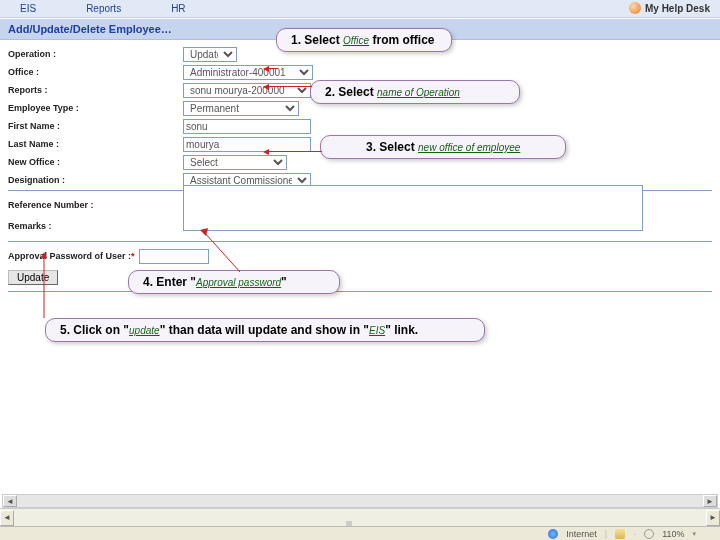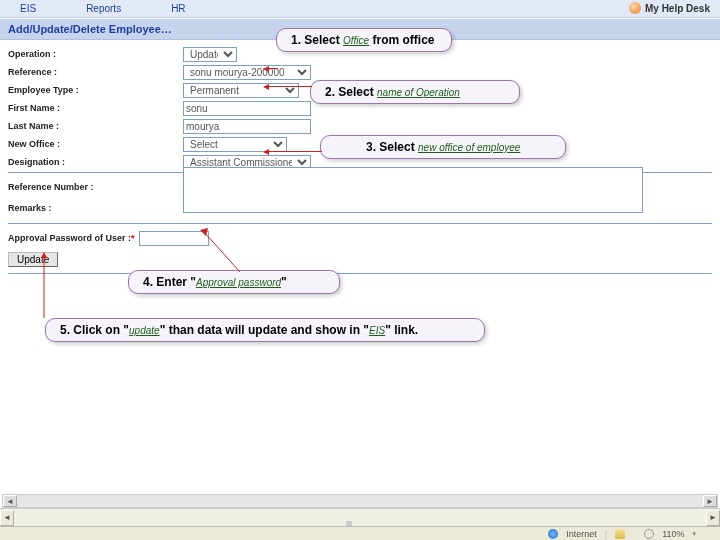--- a/index.html
+++ b/index.html
@@ -66,21 +66,25 @@
 </div>
 
 <div class="pagetitle">Add/Update/Delete Employee…</div>
 
 <div class="formarea">
   <div class="row">
     <div class="label">Operation :</div>
     <div class="ctrl"><select style="width:54px"><option>Update</option></select></div>
   </div>
   <div class="row">
-    <div class="label">Reference :</div>
+    <div class="label">Office :</div>
+    <div class="ctrl"><select style="width:130px"><option>Administrator-400001</option></select></div>
+  </div>
+  <div class="row">
+    <div class="label">Reports :</div>
     <div class="ctrl"><select style="width:128px"><option>sonu mourya-200000</option></select></div>
   </div>
   <div class="row">
     <div class="label">Employee Type :</div>
     <div class="ctrl"><select style="width:116px"><option>Permanent</option></select></div>
   </div>
   <div class="row">
     <div class="label">First Name :</div>
     <div class="ctrl"><input type="text" style="width: 128px;" value="sonu"></div>
   </div>

